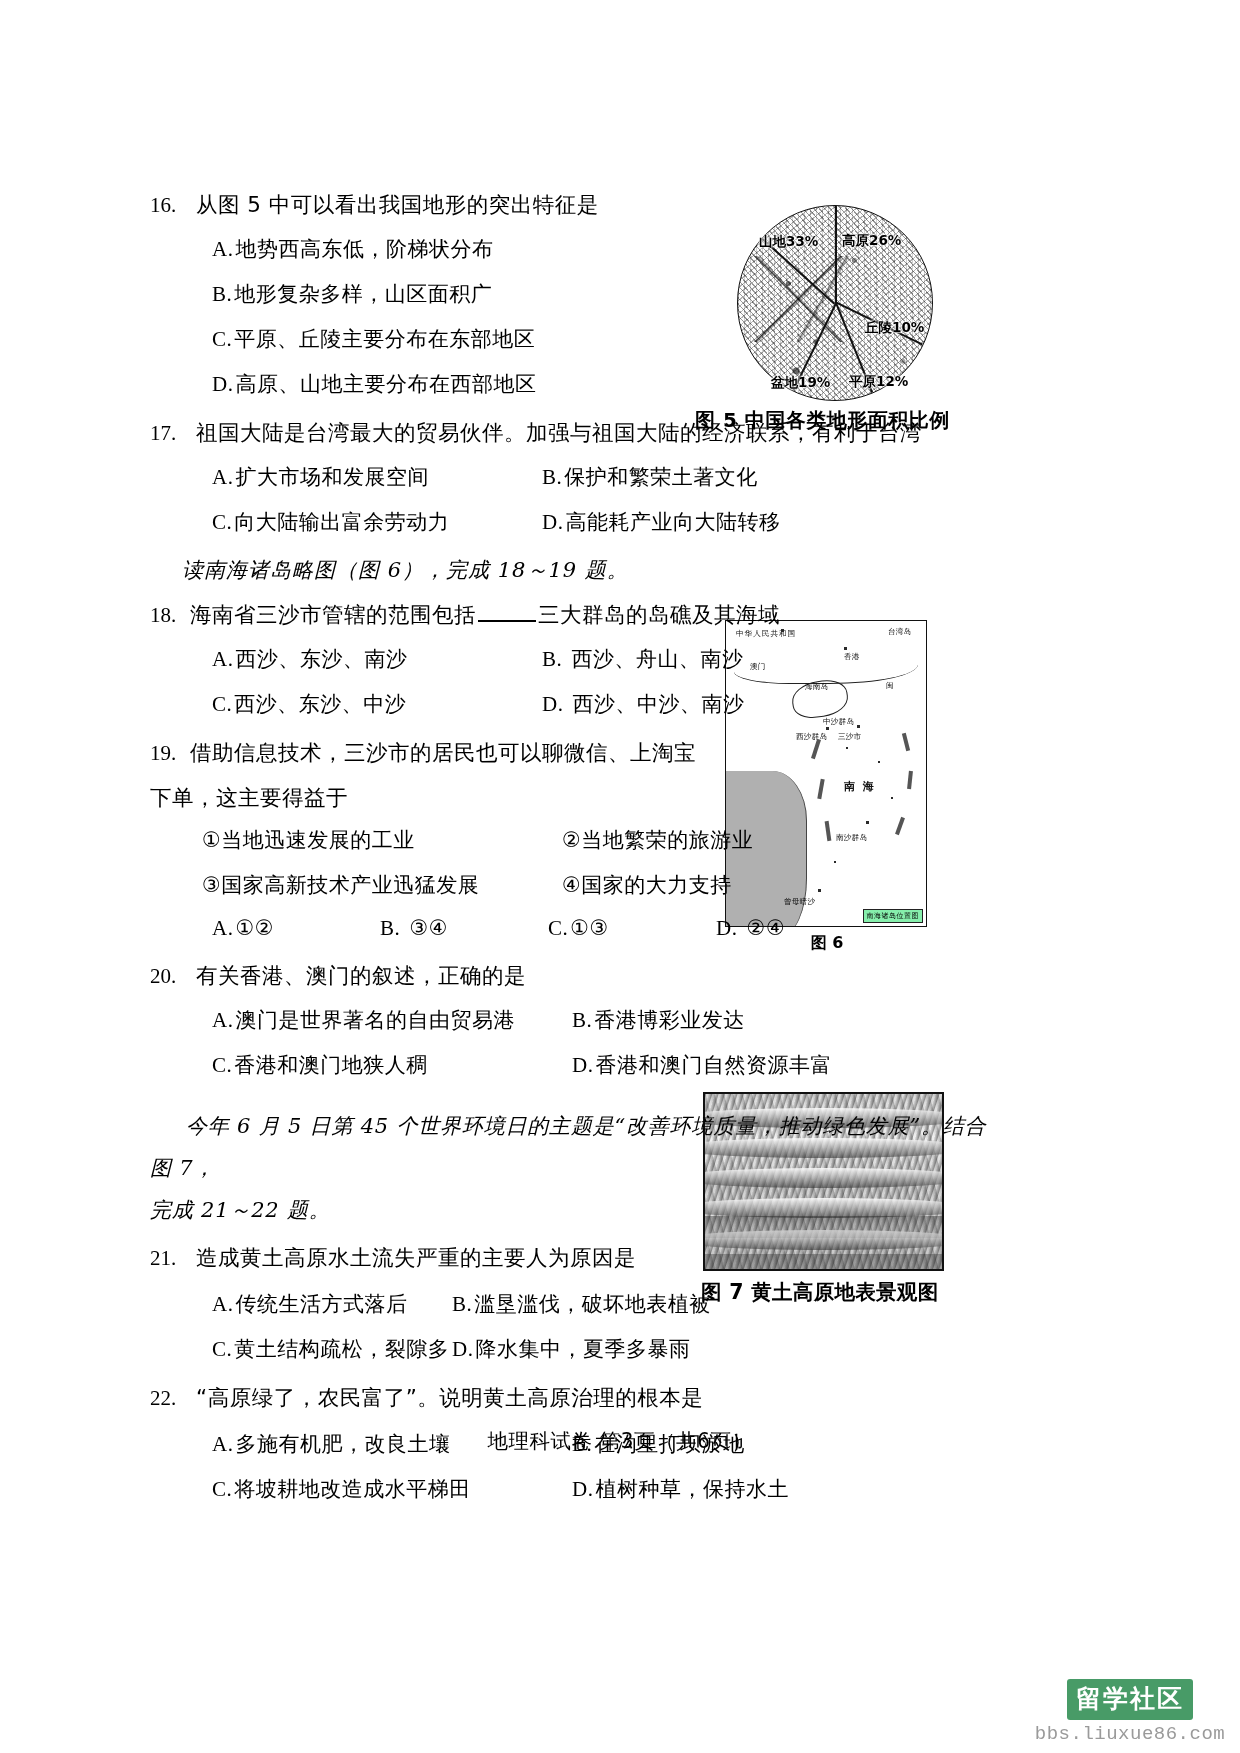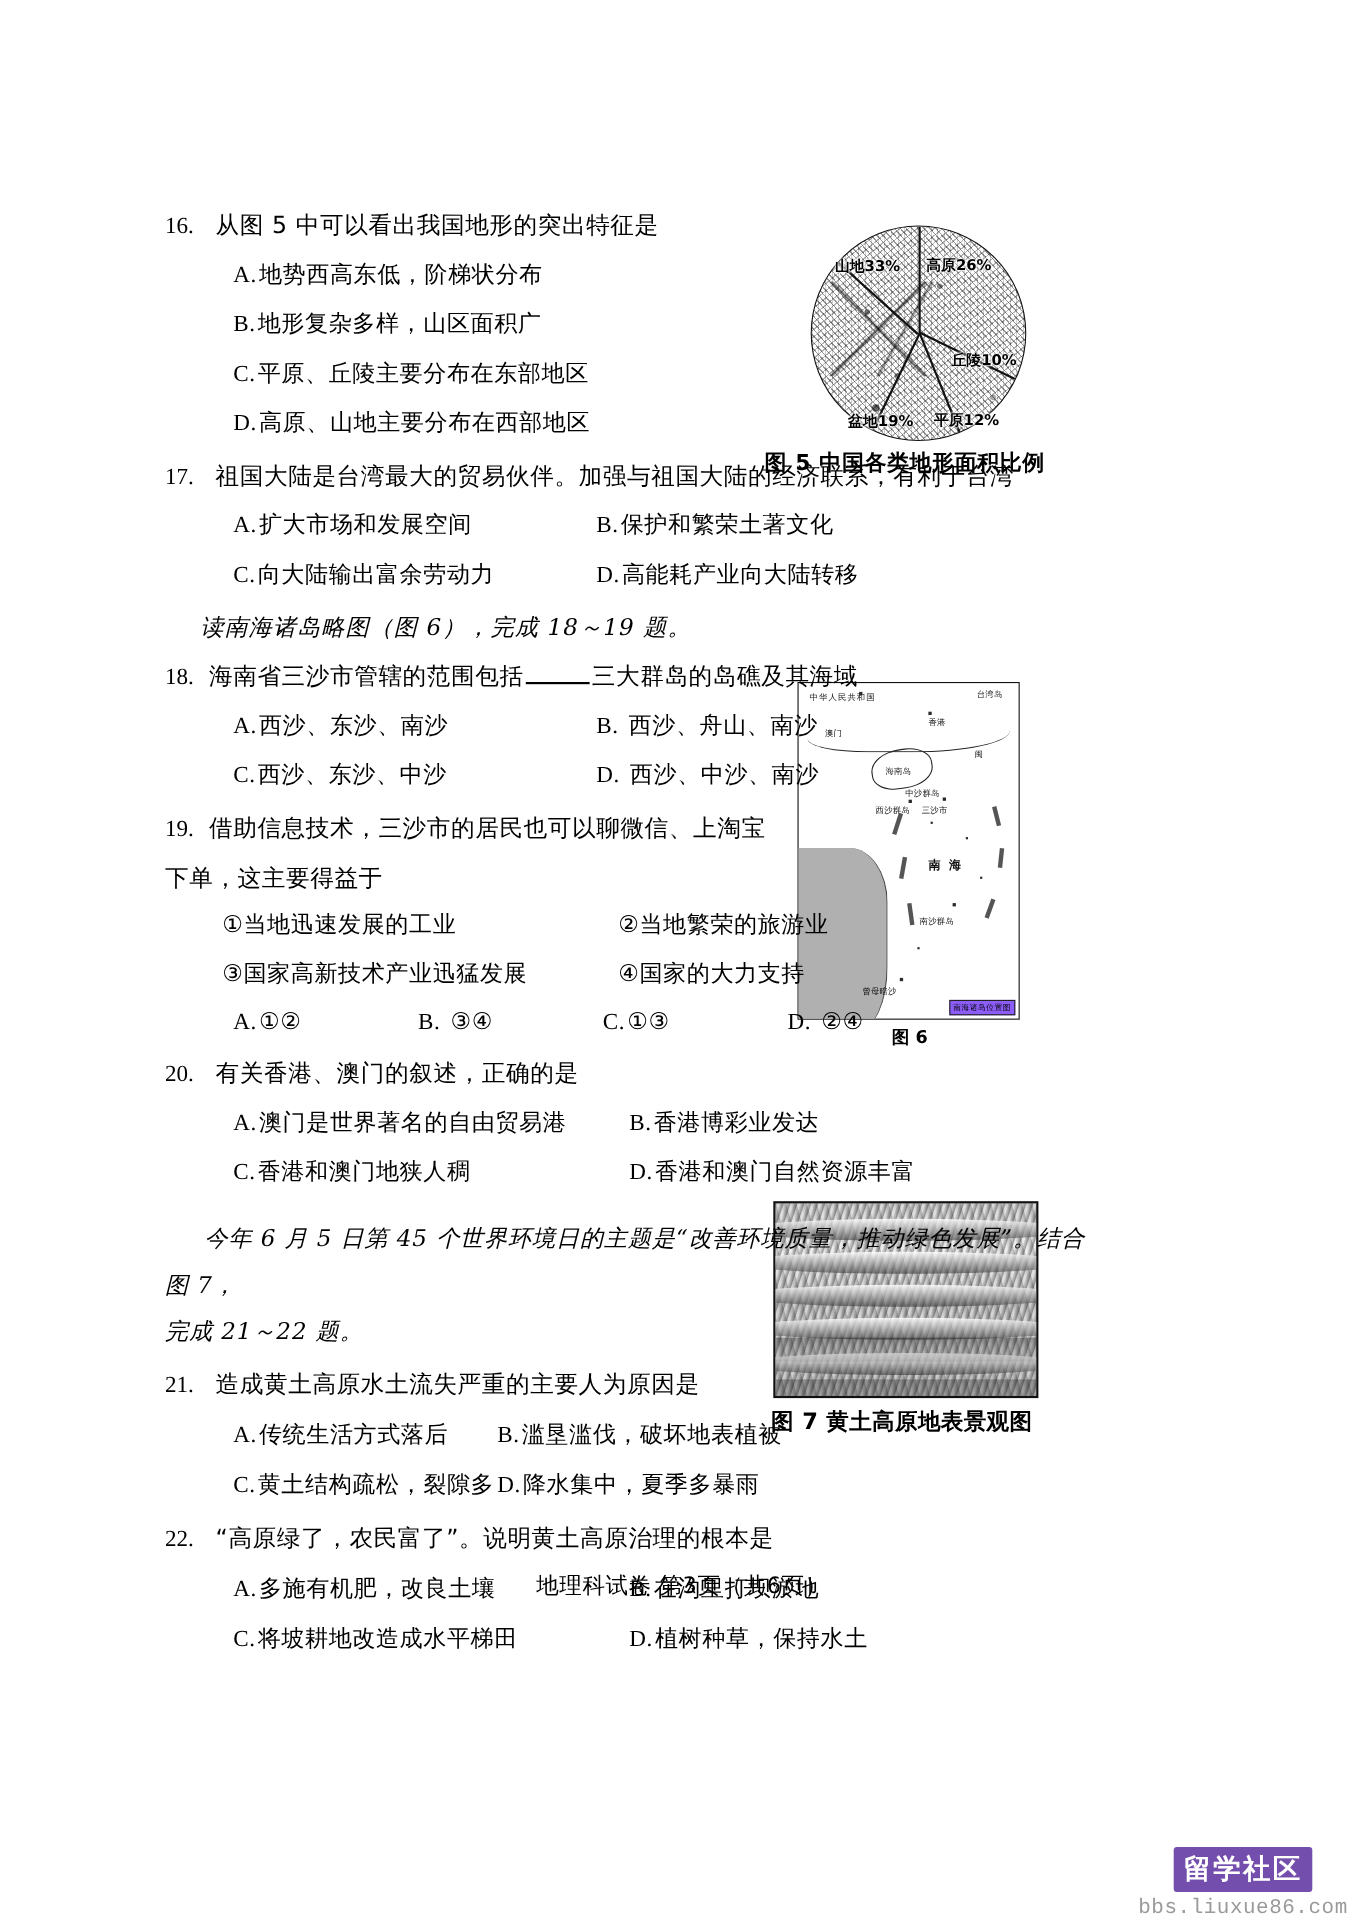--- a/index.html
+++ b/index.html
@@ -205,21 +205,21 @@
     letter-spacing: 0.2px;
   }
   .map-txt.big { font-size: 11px; letter-spacing: 2px; font-weight: bold; }
   .map-legend {
     position: absolute;
     right: 3px;
     bottom: 3px;
     border: 1px solid #222;
     font-size: 7px;
     padding: 1px 3px;
-    background: #8b5cf6;
+    background: #86efac;
     letter-spacing: 0.5px;
   }
   .fig6-cap {
     text-align: center;
     margin-top: 6px;
     font-size: 16px;
     font-weight: bold;
   }
 
   
@@ -282,21 +282,21 @@
   
   .wm {
     position: absolute;
     right: 12px;
     bottom: 8px;
     width: 196px;
     text-align: center;
   }
   .wm-badge {
     display: inline-block;
-    background: #4c1d95;
+    background: #15803d;
     color: #ffffff;
     font-size: 25px;
     font-weight: bold;
     letter-spacing: 2px;
     padding: 3px 9px 5px 9px;
     border-radius: 3px;
     opacity: 0.78;
   }
   .wm-url {
     margin-top: 3px;
@@ -336,21 +336,21 @@
     <div class="map-box">
       <div class="coast"></div>
       <div class="sea-land"></div>
       <div class="hainan"></div>
 
       <span class="map-txt" style="left:10px;top:8px;letter-spacing:1px;">中华人民共和国</span>
       <span class="map-txt" style="left:162px;top:6px;">台湾岛</span>
       <span class="map-txt" style="left:118px;top:31px;">香港</span>
       <span class="map-txt" style="left:24px;top:41px;">澳门</span>
       <span class="map-txt" style="left:160px;top:60px;">闽</span>
-      <span class="map-txt" style="left:79px;top:76px;">海南岛</span>
+      <span class="map-txt" style="left:79px;top:61px;">海南岛</span>
       <span class="map-txt" style="left:97px;top:96px;">中沙群岛</span>
       <span class="map-txt" style="left:112px;top:111px;">三沙市</span>
       <span class="map-txt" style="left:70px;top:111px;">西沙群岛</span>
       <span class="map-txt big" style="left:118px;top:158px;">南 海</span>
       <span class="map-txt" style="left:110px;top:212px;">南沙群岛</span>
       <span class="map-txt" style="left:58px;top:276px;">曾母暗沙</span>
 
       <span class="isle" style="left:100px;top:106px;width:3px;height:3px;"></span>
       <span class="isle" style="left:131px;top:104px;width:3px;height:3px;"></span>
       <span class="isle" style="left:120px;top:126px;width:2px;height:2px;"></span>

